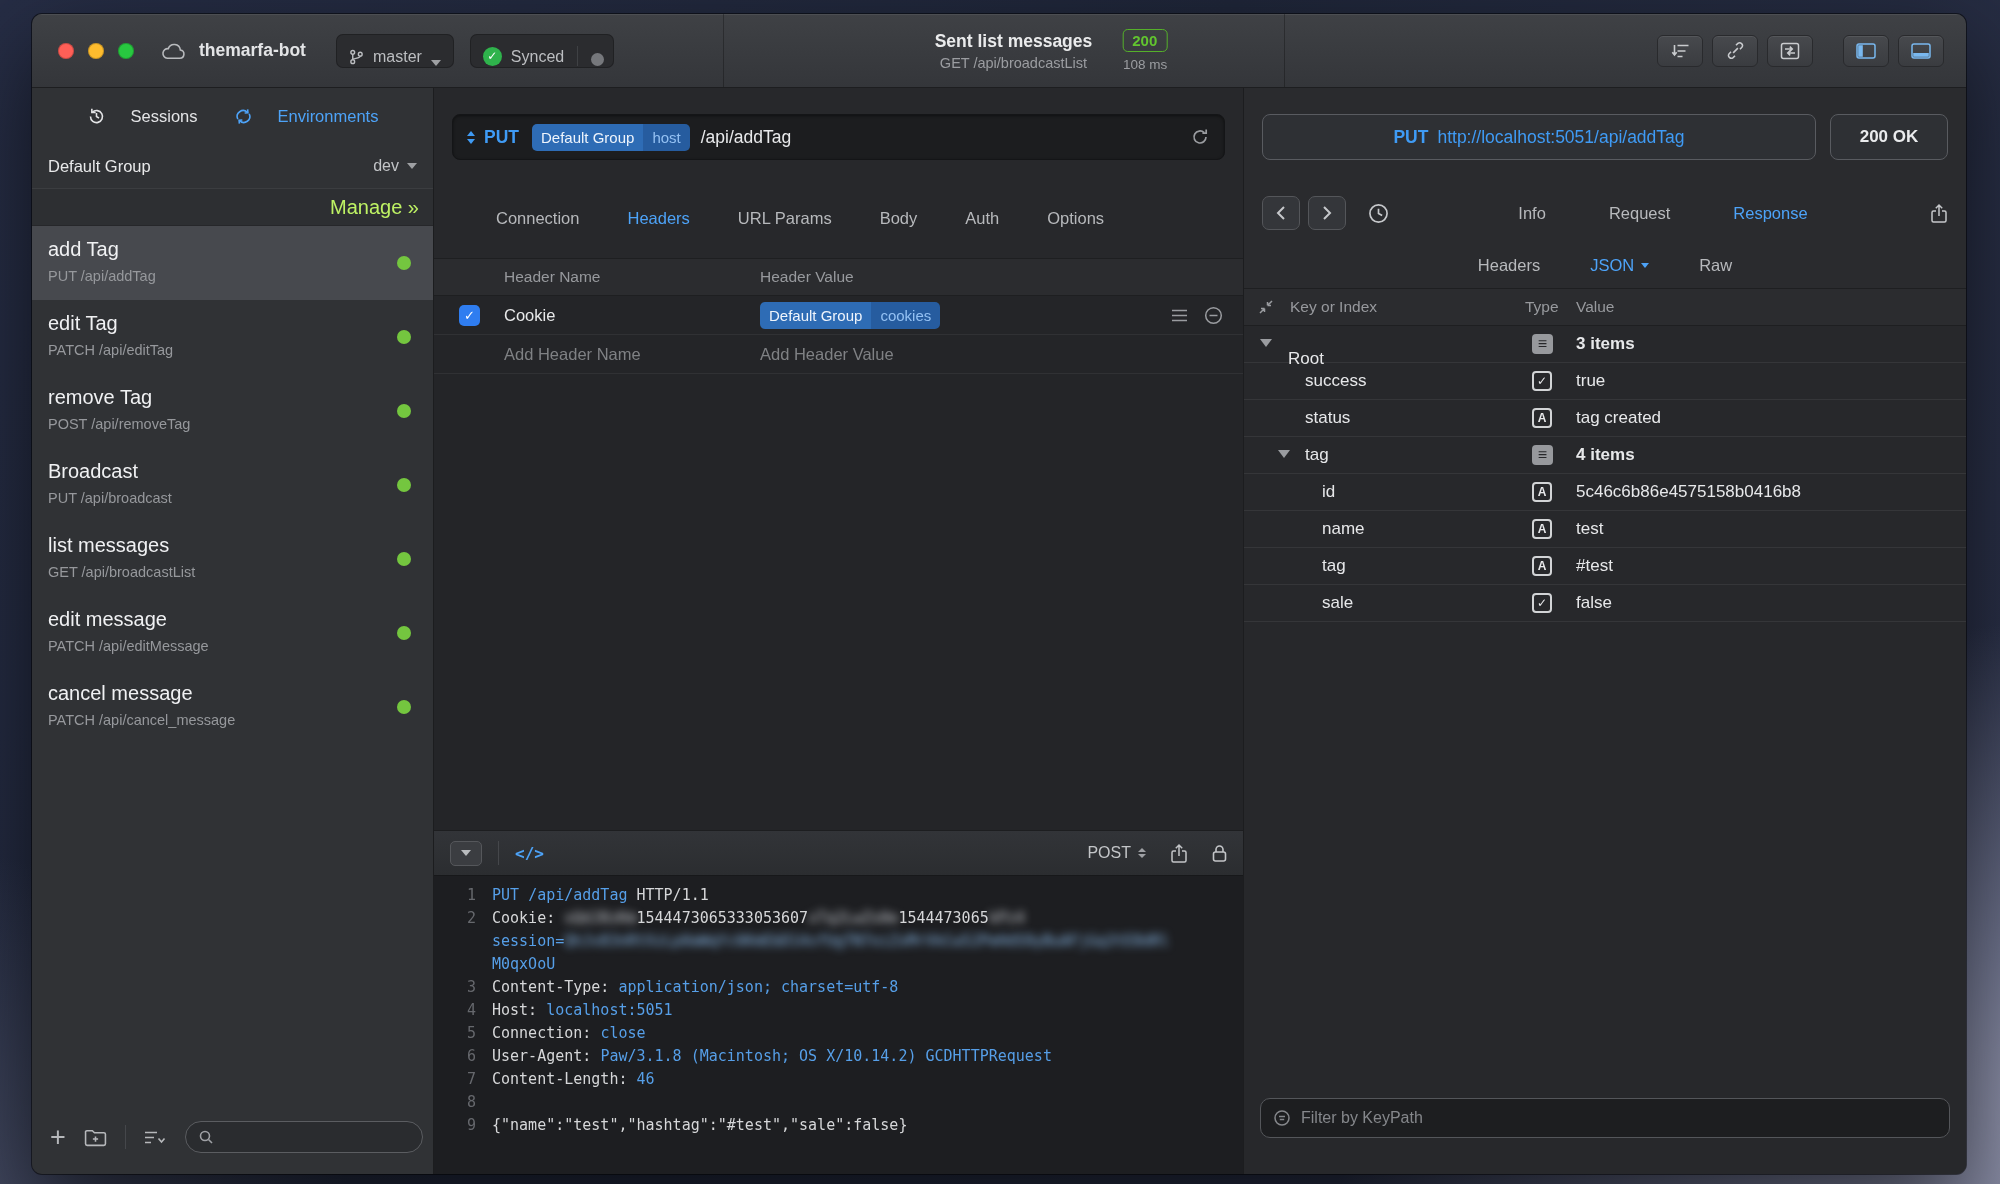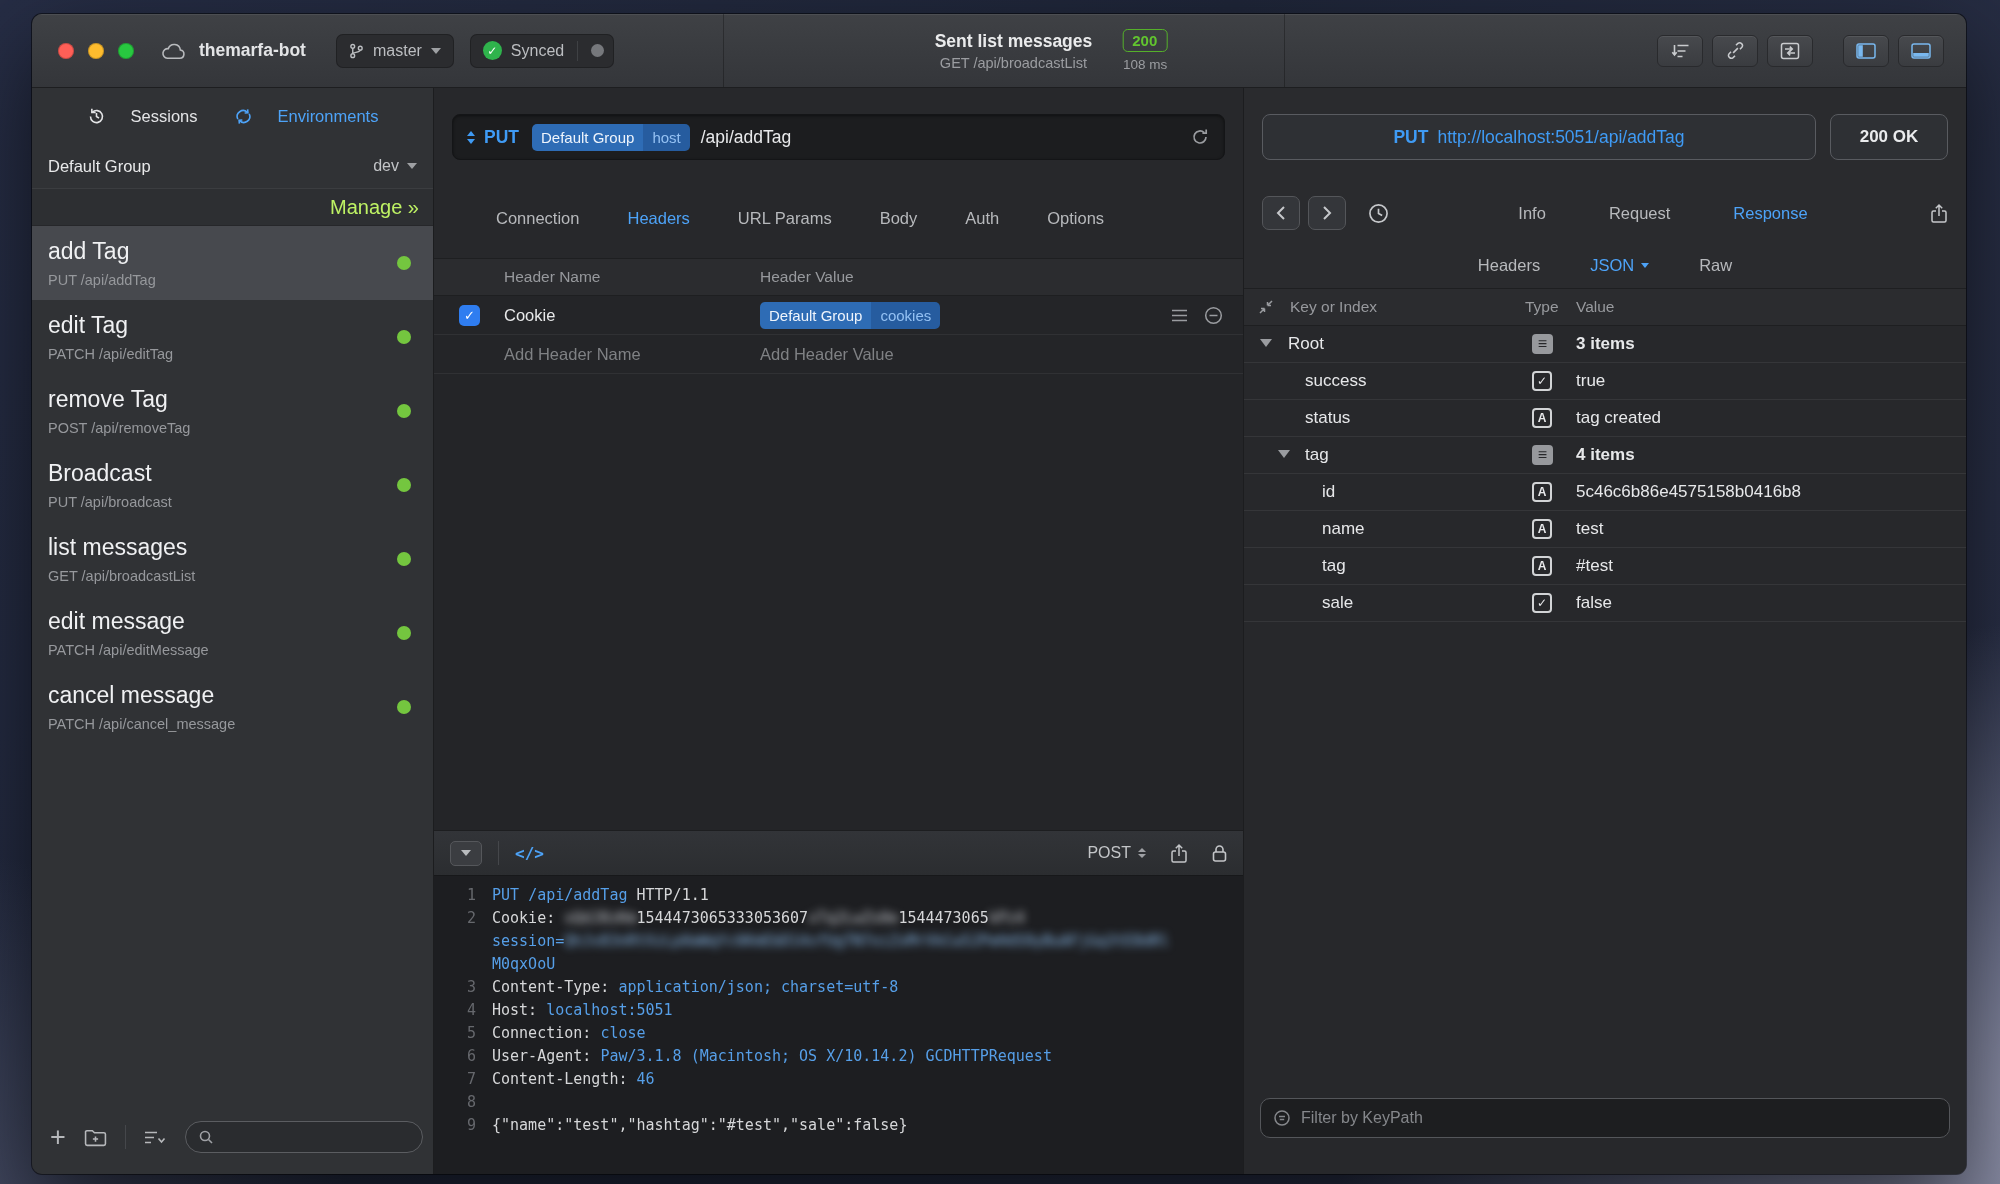--- a/index.html
+++ b/index.html
@@ -25,22 +25,22 @@
   .titlebar{position:relative;flex:none;height:74px;display:flex;align-items:center;
     background:linear-gradient(#3f4145,#34363a);border-bottom:1px solid #1d1e20;
     box-shadow:inset 0 1px 0 rgba(255,255,255,.07)}
   .traffic{display:flex;gap:14px;margin-left:26px}
   .tl{width:16px;height:16px;border-radius:50%;display:inline-block}
   .tl.red{background:#ff5f57;box-shadow:inset 0 0 0 1px rgba(0,0,0,.2)}
   .tl.yellow{background:#febc2e;box-shadow:inset 0 0 0 1px rgba(0,0,0,.2)}
   .tl.green{background:#28c840;box-shadow:inset 0 0 0 1px rgba(0,0,0,.2)}
   .cloud{margin-left:26px;color:#b9bbbe}
   .proj{margin-left:12px;font-size:17.5px;font-weight:700;color:#e3e4e6}
-  .pill{display:flex;align-items:center;height:34px;background:#2b2c2f;border-radius:7px;
-    padding:8px 13px;color:#bcbec1;font-size:16px;gap:9px;box-shadow:inset 0 0 0 1px rgba(0,0,0,.25)}
+  .pill{display:flex;align-items:flex-end;height:34px;background:#2b2c2f;border-radius:7px;
+    padding:2px 13px;color:#bcbec1;font-size:16px;gap:9px;box-shadow:inset 0 0 0 1px rgba(0,0,0,.25)}
   .pill.branch{margin-left:30px}
   .pill.synced{margin-left:16px;padding-right:10px}
   .syncdot{width:19px;height:19px;border-radius:50%;background:#2fb34c;color:#fff;font-size:12px;
     display:grid;place-items:center;font-weight:700}
   .pill-sep{width:1px;height:20px;background:#3f4144;margin:0 4px}
   .graydot{width:13px;height:13px;border-radius:50%;background:#76787c;display:inline-block}
   .chev-down{width:0;height:0;border-left:5px solid transparent;border-right:5px solid transparent;border-top:6px solid #9ea0a3;display:inline-block}
   .tb-sep{position:absolute;top:0;bottom:0;width:1px;background:rgba(0,0,0,.28)}
   .tb-sep.s1{left:691px}.tb-sep.s2{left:1252px}
   .tb-center{position:absolute;left:calc(50% + 52px);transform:translateX(-50%);display:flex;align-items:center;gap:30px}
@@ -64,21 +64,21 @@
   .sb-tabs{flex:none;height:56px;display:flex;align-items:center;justify-content:center;gap:36px}
   .sb-tab{display:flex;align-items:flex-end;gap:25px;font-size:16.5px;color:#e3e4e6}
   .sb-tab.active{color:#4da3f8}
   .sb-group{flex:none;height:44px;padding:0 16px;display:flex;align-items:center;justify-content:space-between;font-size:16.5px;color:#e8e9ea}
   .sb-env{display:flex;align-items:center;gap:8px;color:#c2c4c7;font-size:16px}
   .sb-manage{flex:none;height:38px;border-top:1px solid #3b3d40;border-bottom:1px solid #26272a;display:flex;align-items:center;justify-content:flex-end;padding:0 14px;background:#2d2f32}
   .sb-manage button{color:#bef264;font-size:20px}
   .req-list{flex:1;overflow:hidden}
   .req-item{height:74px;padding:12px 44px 0 16px;position:relative}
   .req-item.selected{background:#47494e}
-  .req-name{font-size:23px;color:#f0f1f3}
+  .req-name{font-size:20px;color:#f0f1f3}
   .req-path{font-size:14.5px;color:#96989c;margin-top:7px}
   .req-dot{position:absolute;right:22px;top:30px;width:14px;height:14px;border-radius:50%;background:#74c63f}
   .sb-bottom{flex:none;height:64px;display:flex;align-items:center;gap:18px;padding:0 10px 10px 18px;color:#b6b8bb}
   .plus{font-size:27px;font-weight:400;line-height:1;color:#b6b8bb}
   .vline{width:1px;height:24px;background:#45474b}
   .sb-search{margin-left:auto;width:238px;height:32px;border:1px solid #5b5d61;border-radius:16px;display:flex;align-items:center;padding:0 12px;gap:8px;background:#2a2c2f;color:#9fa1a5}
   .sb-search input{flex:1;min-width:0;font-size:15px}
 
   
   .center{width:810px;flex:none;background:#27282b;border-right:1px solid #1c1d1f;display:flex;flex-direction:column;min-height:0}
@@ -556,21 +556,21 @@
               </svg>
           </span>
           <span class="th-key">Key or Index</span>
           <span class="th-type">Type</span>
           <span class="th-value">Value</span>
         </div>
 
         <div class="tree">
             <div class="tree-row">
     <i class="tri" style="left: 16px;"></i>
-    <span class="tkey" style="left: 44px;">Root</span>
+    <span class="tkey" style="left: 44px; margin-top: 15px;">Root</span>
     <span class="ticon list">≡</span>
     <span class="tval items">3 items</span>
   </div>
             <div class="tree-row">
 
     <span class="tkey" style="left: 61px;">success</span>
     <span class="ticon bool">✓</span>
     <span class="tval">true</span>
   </div>
             <div class="tree-row">

